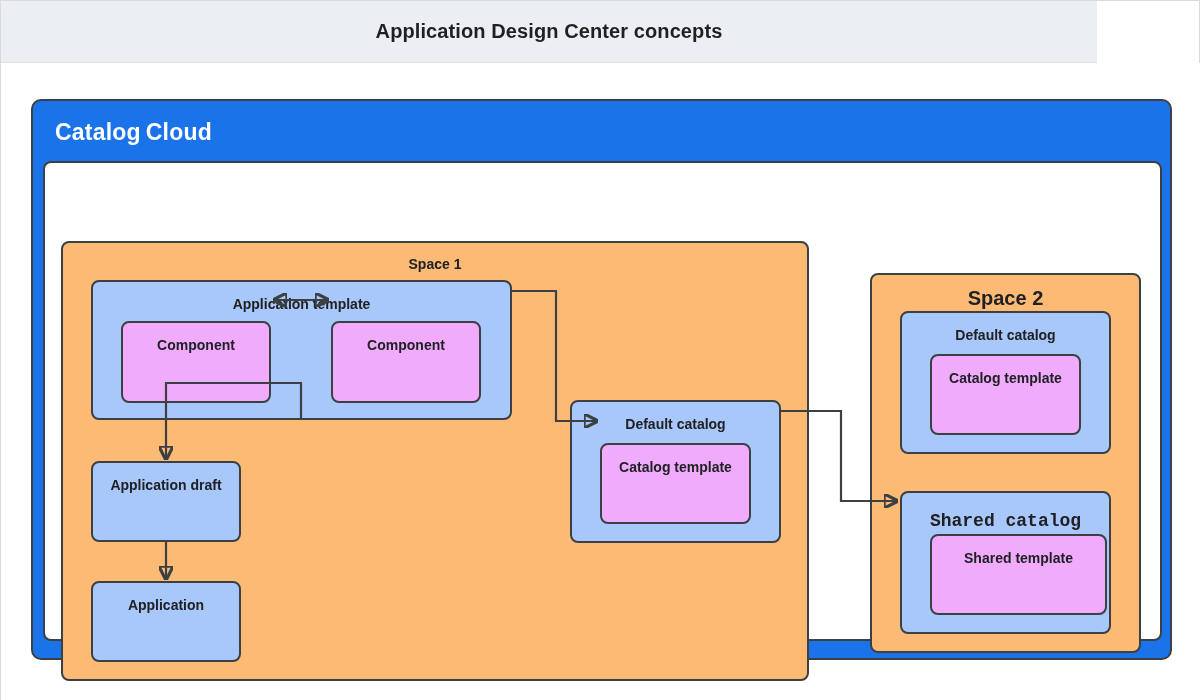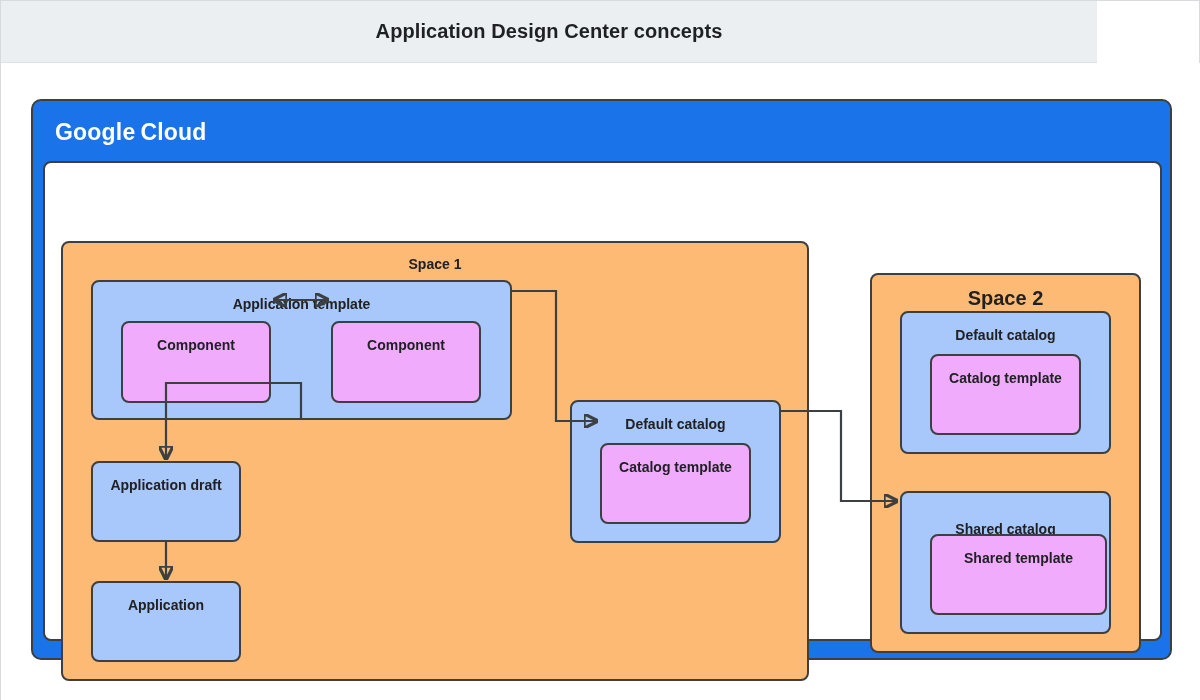--- a/index.html
+++ b/index.html
@@ -125,21 +125,21 @@
   #default-catalog-2 {
     left: 899px; top: 248px;
     width: 211px; height: 143px;
   }
   #default-catalog-2 > .node-label { top: 14px; font-size: 14px; }
 
   #shared-catalog {
     left: 899px; top: 428px;
     width: 211px; height: 143px;
   }
-  #shared-catalog > .node-label { top: 28px; font-size: 14px; }
+  #shared-catalog > .node-label { top: 18px; font-size: 18px; font-family: Liberation Mono, monospace; }
 
   
   .box-gray { background: #f0abfc; }
 
   #component-1 {
     left: 120px; top: 258px;
     width: 150px; height: 82px;
   }
   #component-1 > .node-label { top: 14px; font-size: 14px; }
 
@@ -201,21 +201,21 @@
 <div id="page">
 
   <div id="titlebar">
     <span class="title-text">Application Design Center concepts</span>
   </div>
 
   <div id="canvas">
 
     <div class="node" id="gcloud-frame">
       <div id="gcloud-logo">
-        <span class="g-word">Google</span><span class="c-word">Cloud</span>
+        <span class="g-word">Catalog</span><span class="c-word">Cloud</span>
       </div>
 
       <div id="gcloud-inner"></div>
     </div>
 
     <div class="node space" id="space1">
       <span class="node-label">Space 1</span>
     </div>
 
     <div class="node group-blue" id="app-template">

